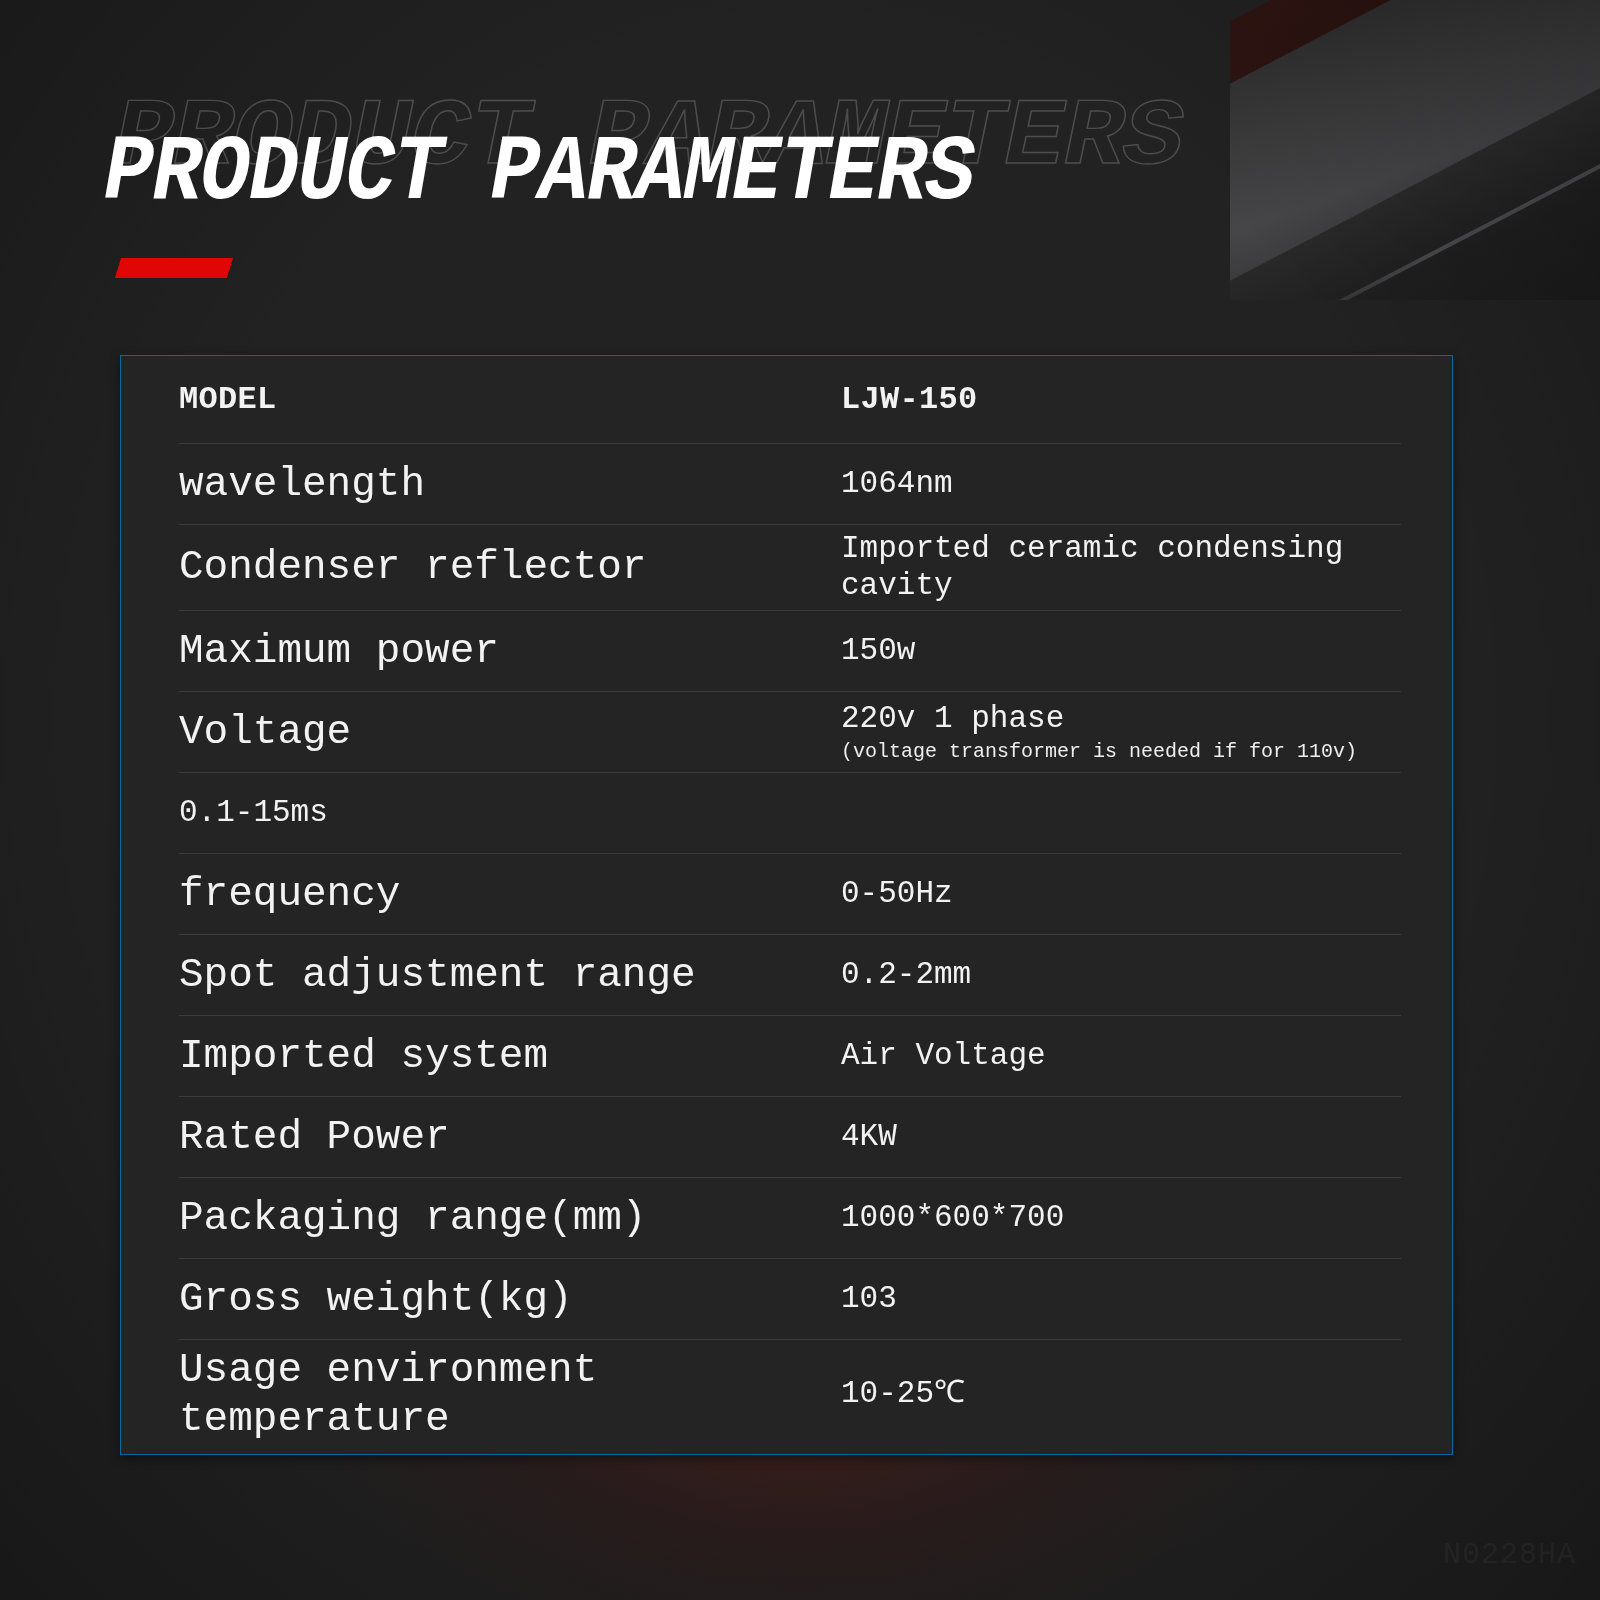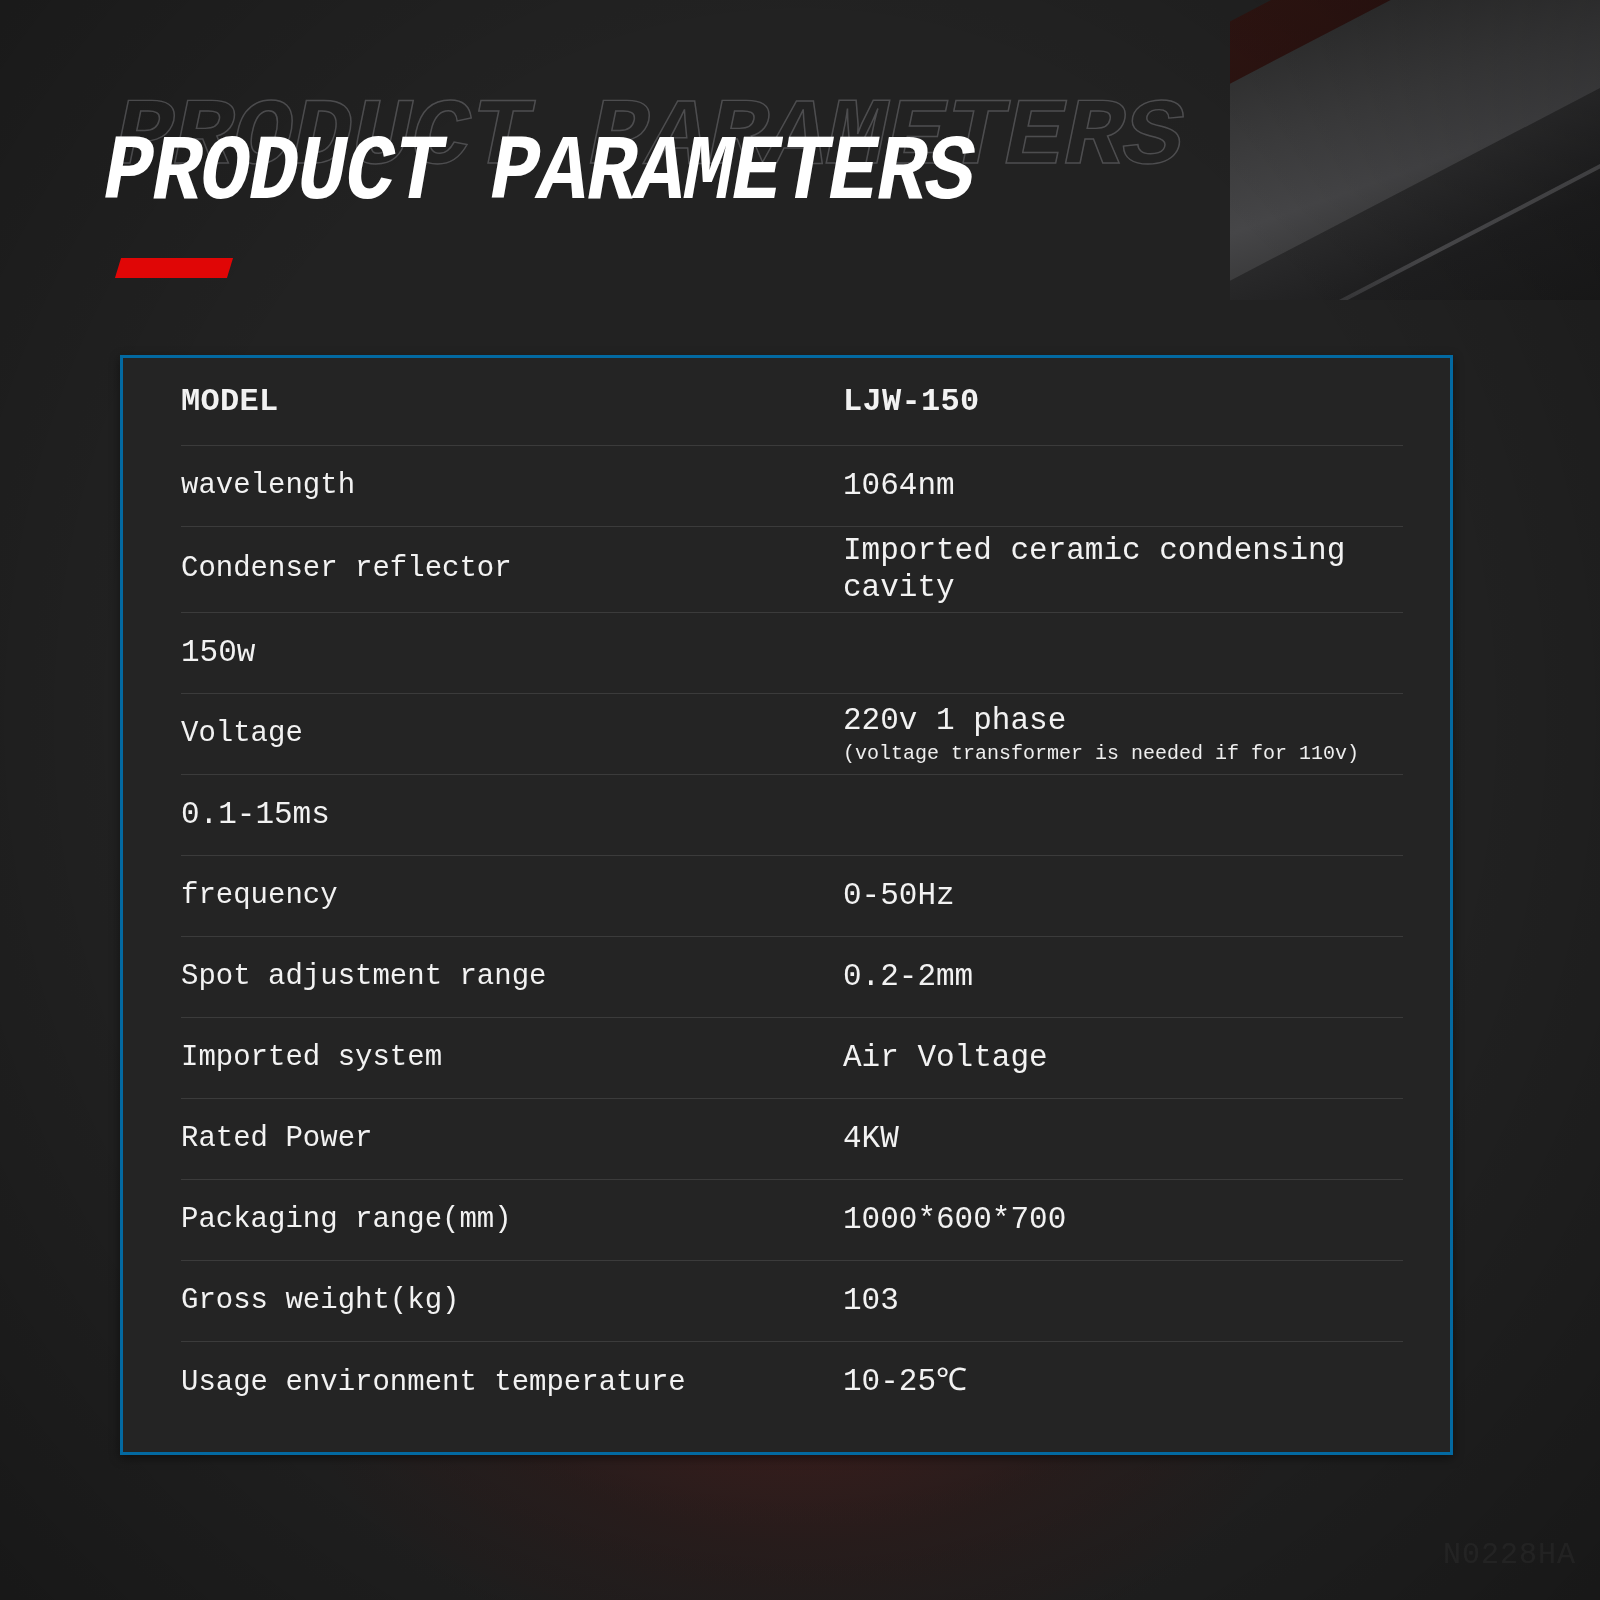--- a/index.html
+++ b/index.html
@@ -114,21 +114,21 @@
     background:#e00606;
     transform:skewX(-17deg);
   }
 
   
   .spec-panel {
     position:absolute;
     left:120px; top:355px;
     width:1333px; height:1100px;
     background:#242424;
-    border:3px solid #0369a1;
+    border:1px solid #0369a1;
     box-shadow:0 3px 10px rgba(0,0,0,0.45);
   }
 
   .spec-table {
     position:absolute;
     left:58px; top:0;
     width:1222px;
   }
 
   .spec-row {
@@ -138,21 +138,21 @@
     border-bottom:1px solid #3b3b3b;
     padding:6px 0;
   }
   .spec-row.is-header { min-height:88px; }
   .spec-row.is-last { border-bottom:none; }
 
   .cell-label {
     width:662px;
     flex:0 0 662px;
     color:#f2f2f2;
-    font-size:29px;
+    font-size:41px;
     font-weight:400;
     line-height:1.18;
   }
   .cell-value {
     flex:1 1 auto;
     color:#f2f2f2;
     font-size:31px;
     font-weight:400;
     line-height:1.18;
   }
@@ -213,20 +213,21 @@
       </div>
     <div class="spec-row">
           <div class="cell-label">wavelength</div>
           <div class="cell-value"><span>1064nm</span></div>
         </div>
         <div class="spec-row">
           <div class="cell-label">Condenser reflector</div>
           <div class="cell-value"><span>Imported ceramic condensing cavity</span></div>
         </div>
         <div class="spec-row">
+          <div class="cell-label">Maximum power</div>
           <div class="cell-value"><span>150w</span></div>
         </div>
         <div class="spec-row">
           <div class="cell-label">Voltage</div>
           <div class="cell-value"><span>220v 1 phase</span><span class="value-note">(voltage transformer is needed if for 110v)</span></div>
         </div>
         <div class="spec-row">
           <div class="cell-value"><span>0.1-15ms</span></div>
         </div>
         <div class="spec-row">

